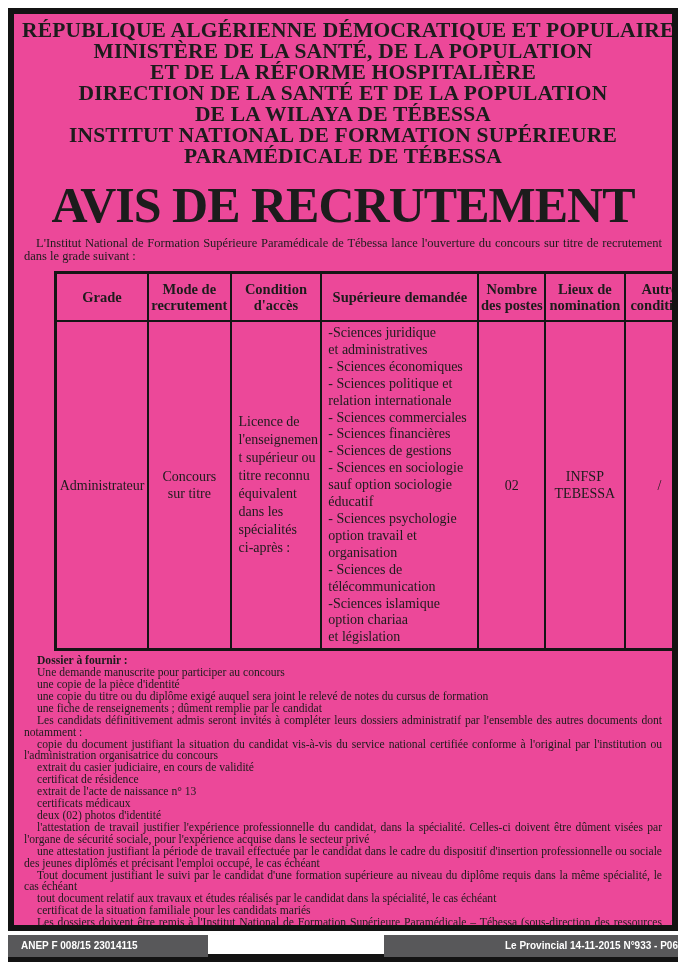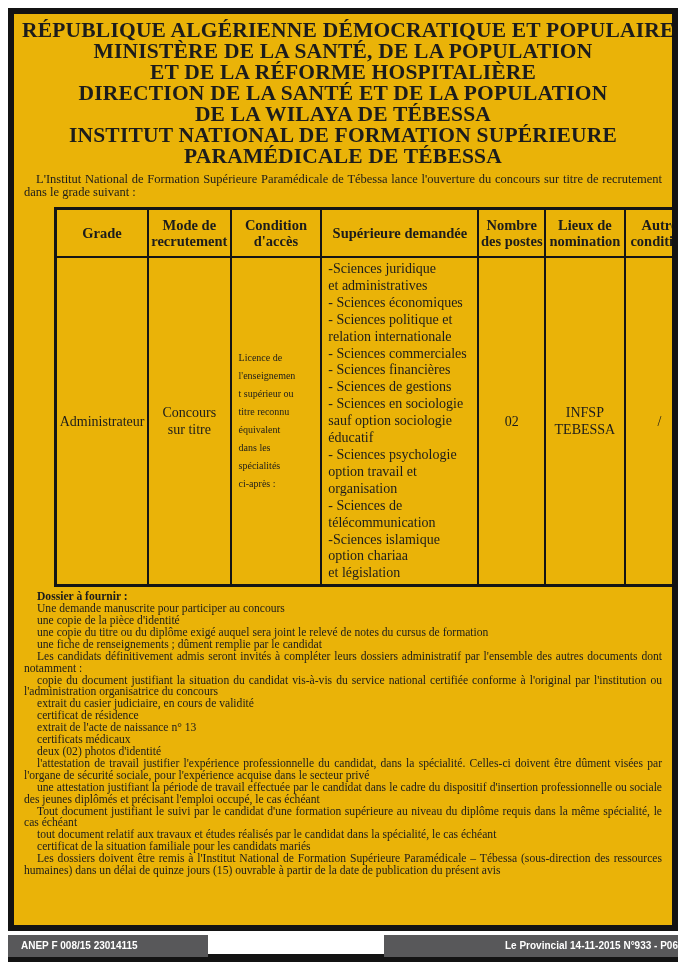--- a/index.html
+++ b/index.html
@@ -3,21 +3,21 @@
 <meta charset="utf-8">
 <style>
   html,body{margin:0;padding:0;background:#ffffff;}
   body{
     width:689px;height:969px;position:relative;overflow:hidden;
     font-family:"Liberation Serif","DejaVu Serif",serif;color:#1c1c1c;
   }
   .canvas{position:relative;width:689px;height:969px;background:#ffffff;}
   .frame{
     position:absolute;left:8px;top:8px;width:670px;height:923px;
-    box-sizing:border-box;border:6px solid #131313;background:#eab308;
+    box-sizing:border-box;border:6px solid #131313;background:#ec4899;
     padding:4px 8px;overflow:hidden;
   }
   .org-header{margin-top:2px;text-align:center;font-weight:bold;
     font-size:21.5px;line-height:21px;letter-spacing:0.2px;}
   .org-header div{white-space:nowrap;}
   .title{
     margin:12px 0 2px 0;text-align:center;font-weight:bold;
     font-size:50px;line-height:52px;letter-spacing:-1px;white-space:nowrap;
   }
   .intro{
@@ -28,21 +28,21 @@
     width:100%;border-collapse:collapse;border:3px solid #151515;
     table-layout:fixed;margin-top:2px;margin-left:32px;
   }
   table.recruit th,table.recruit td{border:2px solid #151515;}
   table.recruit th{
     font-size:14.5px;line-height:16px;font-weight:bold;
     height:44px;vertical-align:middle;text-align:center;padding:1px;
   }
   table.recruit tbody tr{height:306px;}
   td.cellc{text-align:center;vertical-align:middle;font-size:14px;line-height:17px;}
-  td.cellleft{text-align:left;vertical-align:middle;font-size:10px;line-height:18px;padding-left:7px;}
+  td.cellleft{text-align:left;vertical-align:middle;font-size:14px;line-height:18px;padding-left:7px;}
   td.spec{text-align:left;vertical-align:top;font-size:14px;line-height:16.9px;padding:3px 2px 2px 6px;}
   .pre{white-space:pre-line;}
   .dossier{margin-top:4px;padding:0 2px;font-size:11.6px;line-height:11.9px;text-align:justify;}
   .dossier p{margin:0;text-indent:13px;}
   .dossier p.heading{font-weight:bold;}
   .bottom-line{position:absolute;left:8px;top:954px;width:670px;height:8px;background:#131313;z-index:1;}
   .footer-box{
     position:absolute;top:935px;height:22px;background:#58585a;color:#ffffff;
     font-family:"Liberation Sans","DejaVu Sans",sans-serif;font-weight:bold;
     font-size:10px;line-height:22px;z-index:2;box-sizing:border-box;white-space:nowrap;
@@ -59,20 +59,21 @@
     <div class="org-header">
       <div>RÉPUBLIQUE ALGÉRIENNE DÉMOCRATIQUE ET POPULAIRE</div>
       <div>MINISTÈRE DE LA SANTÉ, DE LA POPULATION</div>
       <div>ET DE LA RÉFORME HOSPITALIÈRE</div>
       <div>DIRECTION DE LA SANTÉ ET DE LA POPULATION</div>
       <div>DE LA WILAYA DE TÉBESSA</div>
       <div>INSTITUT NATIONAL DE FORMATION SUPÉRIEURE</div>
       <div>PARAMÉDICALE DE TÉBESSA</div>
     </div>
 
+    <h1 class="title">AVIS DE RECRUTEMENT</h1>
 
     <p class="intro">L'Institut National de Formation Supérieure Paramédicale de Tébessa lance l'ouverture du concours sur titre de recrutement dans le grade suivant :</p>
 
     <table class="recruit">
       <colgroup>
         <col style="width:14.5%">
           <col style="width:12.9%">
           <col style="width:14.2%">
         <col style="width:24.6%">
           <col style="width:10.4%">

